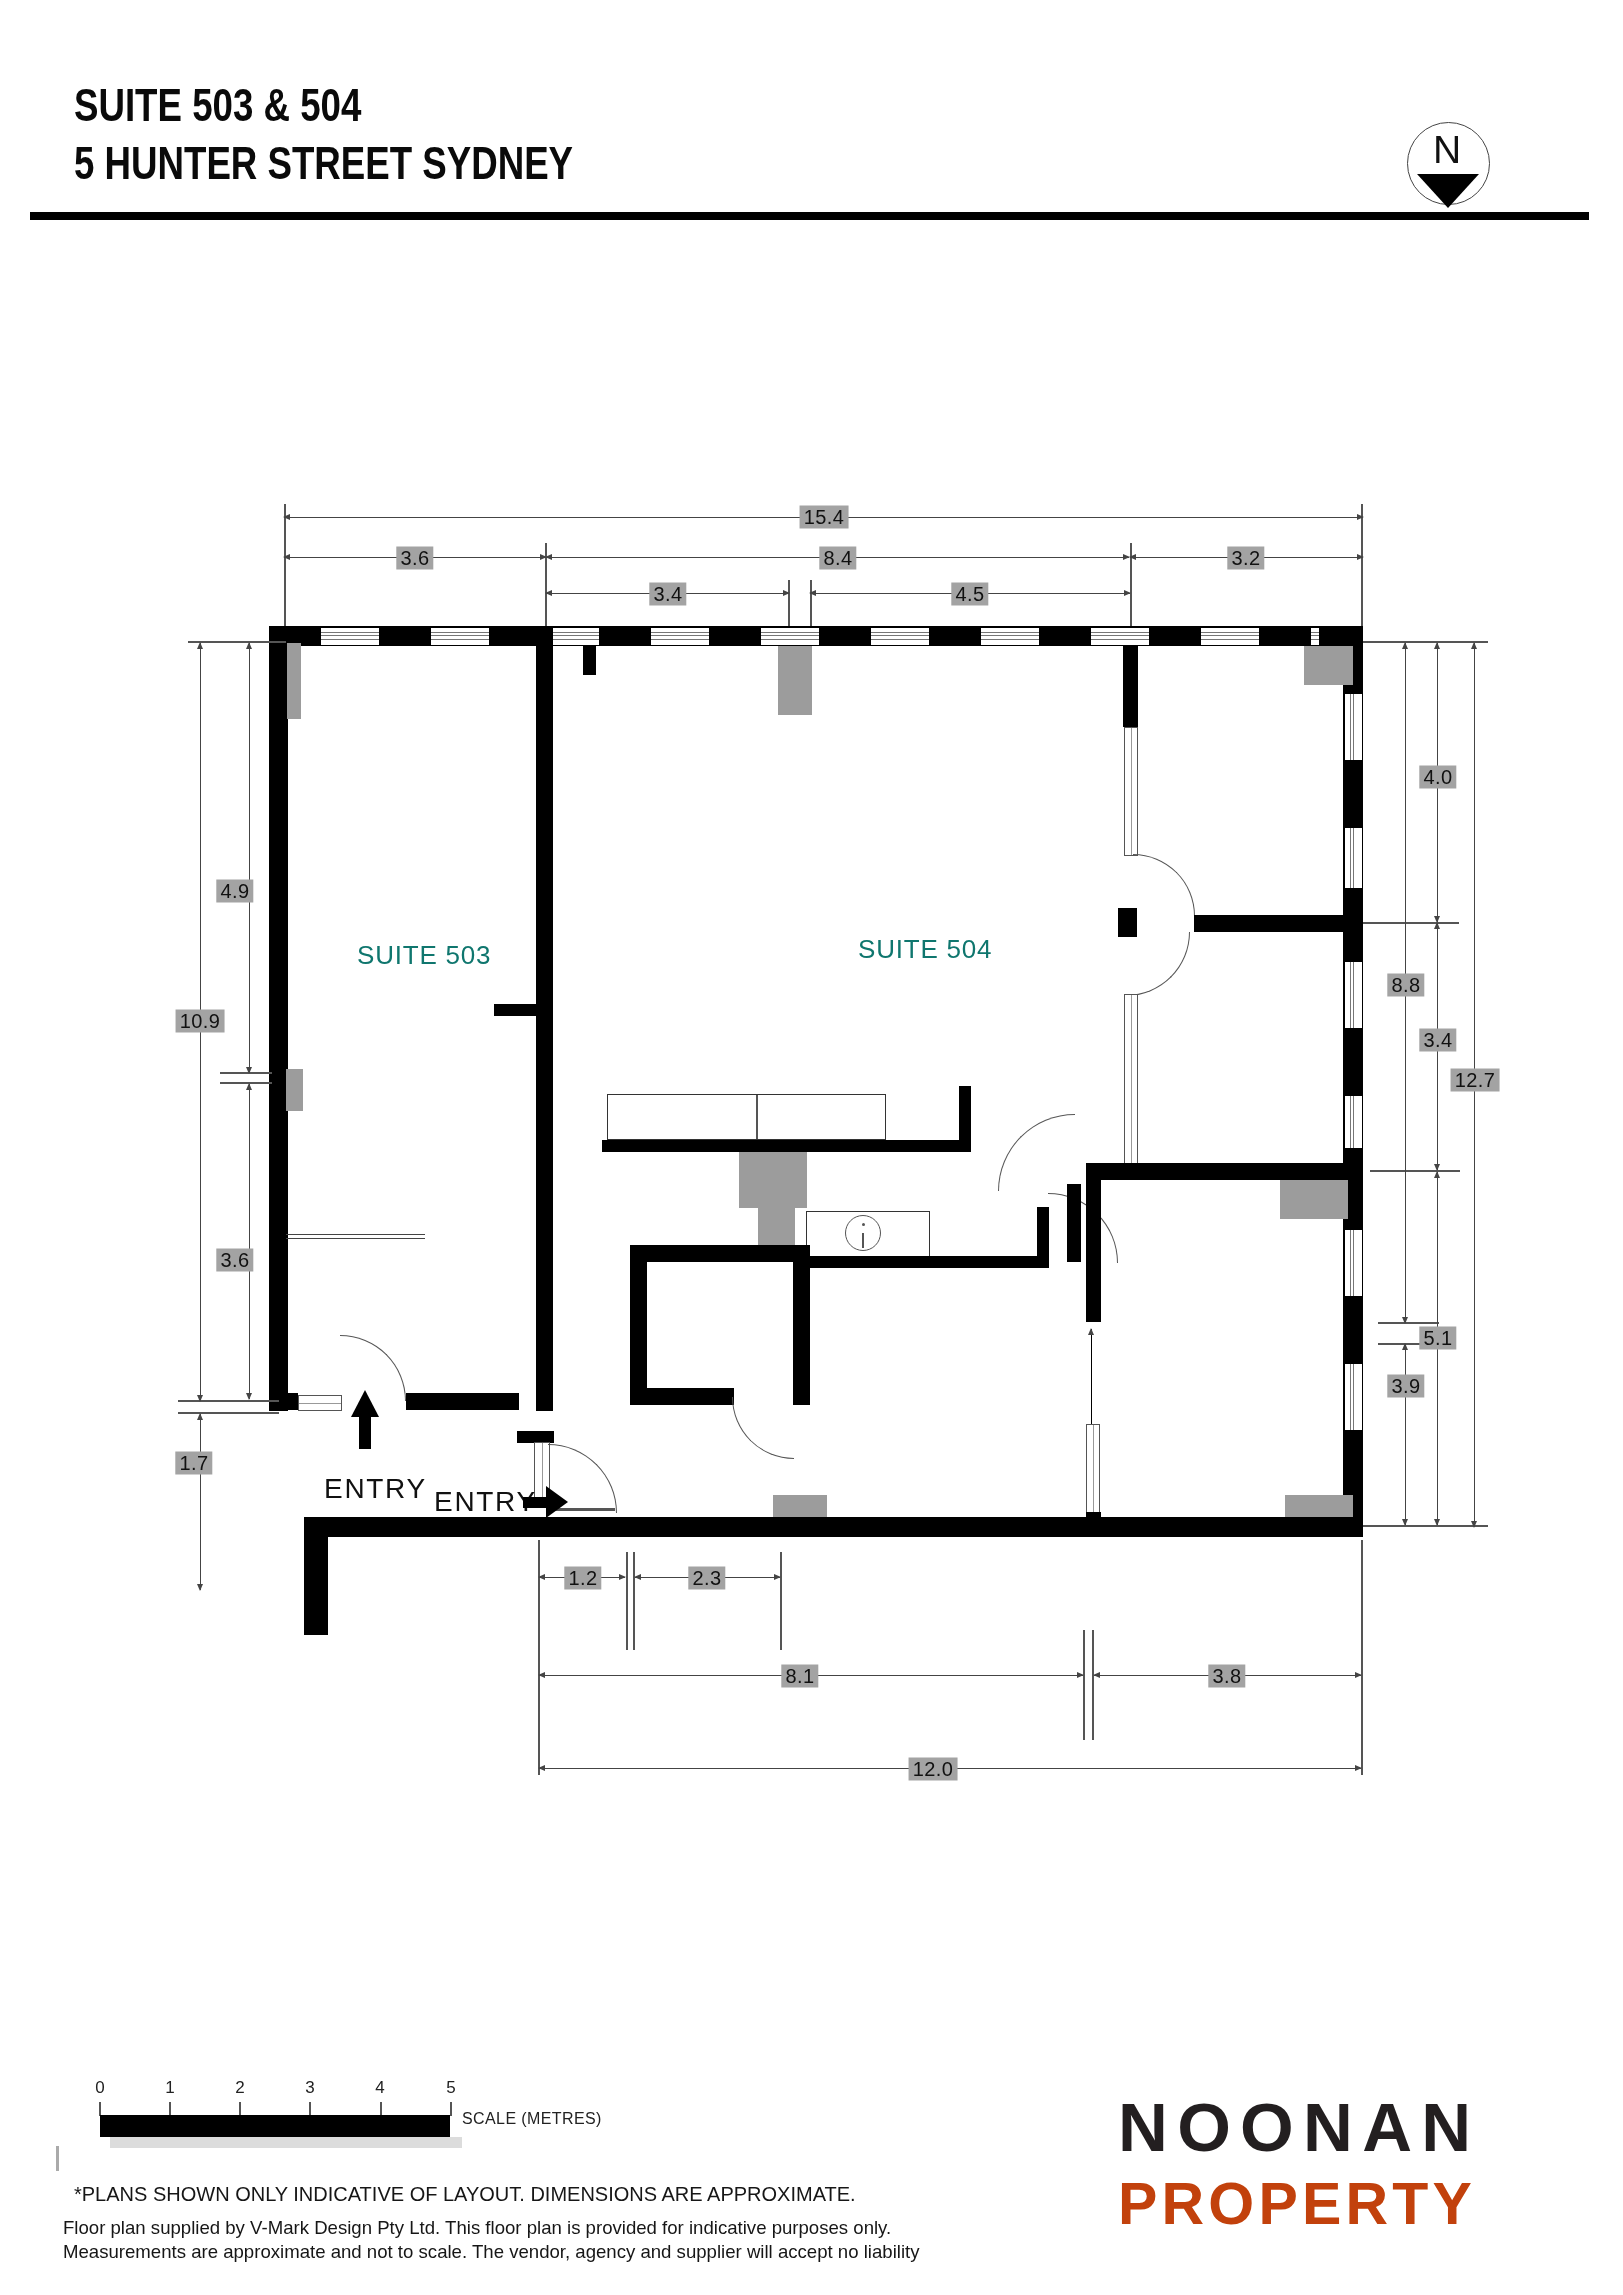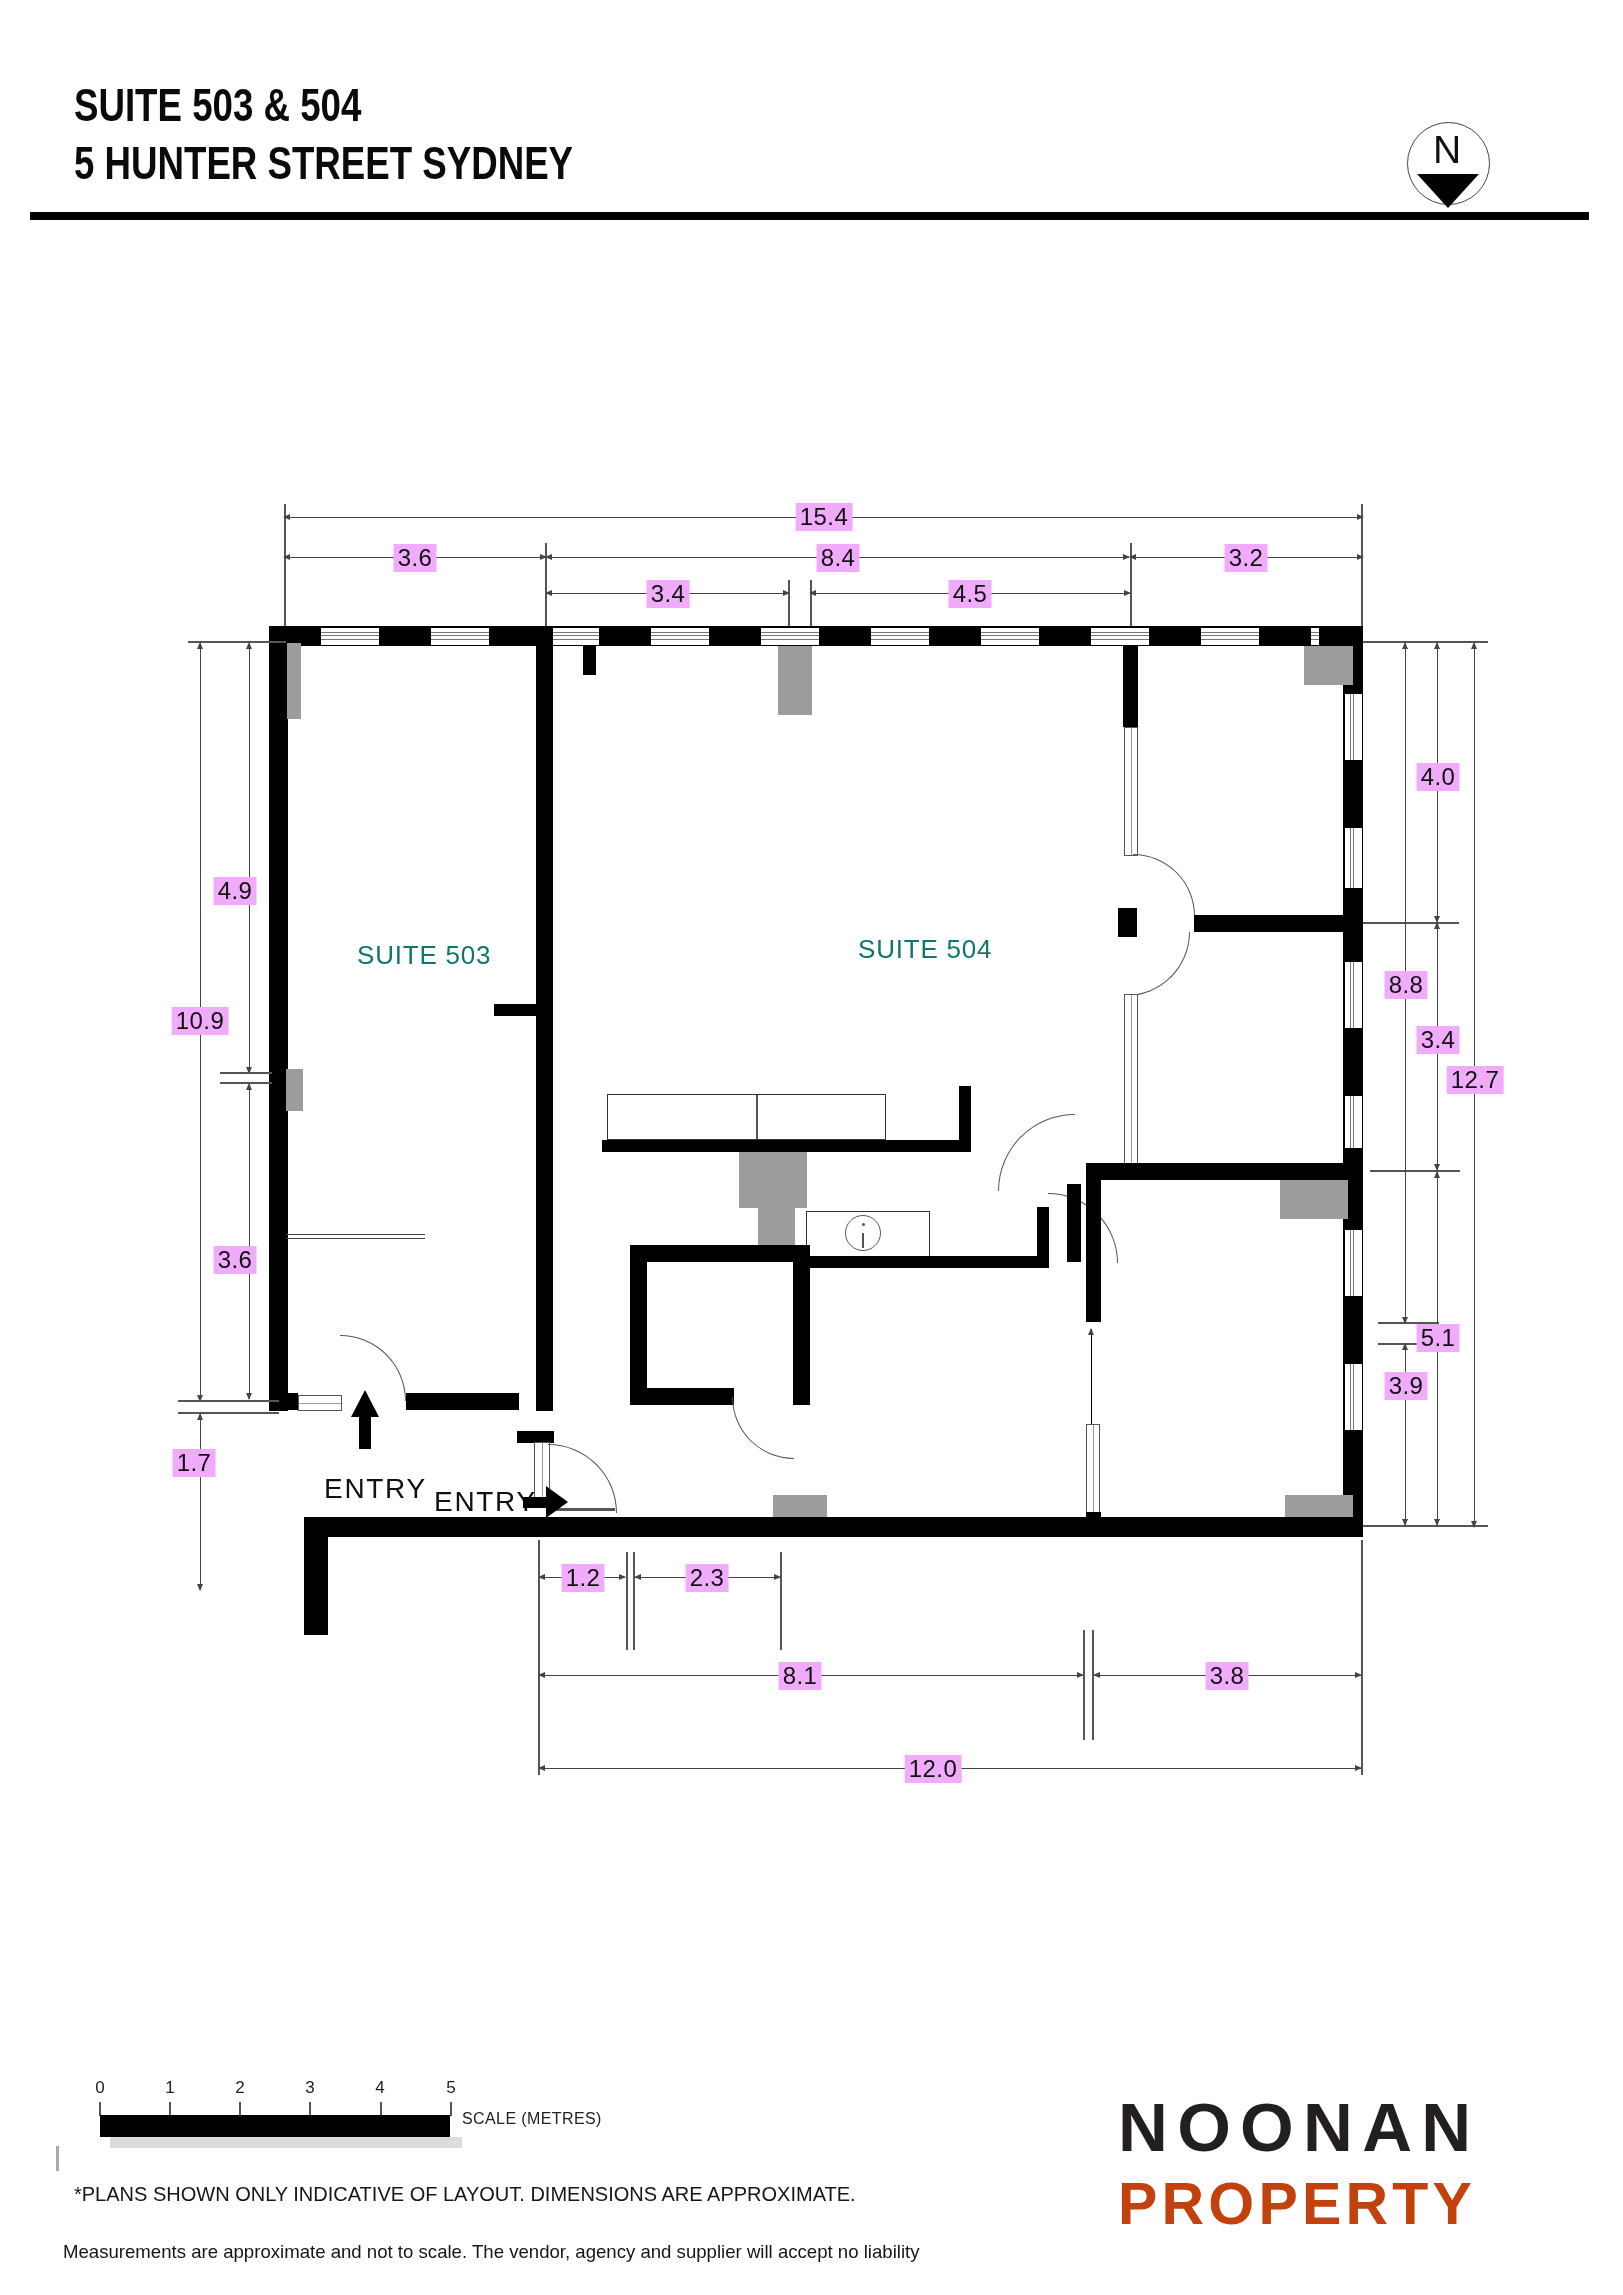--- a/index.html
+++ b/index.html
@@ -18,22 +18,22 @@
   .a-tr{border-top-width:1.7px;border-right-width:1.7px;border-top-right-radius:100%}
   .a-tl{border-top-width:1.7px;border-left-width:1.7px;border-top-left-radius:100%}
   .a-br{border-bottom-width:1.7px;border-right-width:1.7px;border-bottom-right-radius:100%}
   .a-bl{border-bottom-width:1.7px;border-left-width:1.7px;border-bottom-left-radius:100%}
   .dh{position:absolute;height:0;border-top:1.7px solid #444}
   .dh::before{content:"";position:absolute;left:-0.8px;top:-4.2px;border-top:3.4px solid transparent;border-bottom:3.4px solid transparent;border-right:7.6px solid #444}
   .dh::after{content:"";position:absolute;right:-0.8px;top:-4.2px;border-top:3.4px solid transparent;border-bottom:3.4px solid transparent;border-left:7.6px solid #444}
   .dv{position:absolute;width:0;border-left:1.7px solid #444}
   .dv::before{content:"";position:absolute;top:-0.8px;left:-4.2px;border-left:3.4px solid transparent;border-right:3.4px solid transparent;border-bottom:7.6px solid #444}
   .dv::after{content:"";position:absolute;bottom:-0.8px;left:-4.2px;border-left:3.4px solid transparent;border-right:3.4px solid transparent;border-top:7.6px solid #444}
-  .lab{position:absolute;transform:translate(-50%,-50%);background:#f0abfc;padding:0 4.2px;
-       font-size:24px;color:#111;letter-spacing:0.4px;white-space:nowrap}
+  .lab{position:absolute;transform:translate(-50%,-50%);background:#a3a3a3;padding:0 4.2px;
+       font-size:20px;color:#111;letter-spacing:0.4px;white-space:nowrap}
   .room-label{position:absolute;font-size:26px;letter-spacing:0.8px;color:#0f766e;white-space:nowrap}
   .entry-label{position:absolute;font-size:28px;letter-spacing:1.7px;color:#111;white-space:nowrap}
   .title{position:absolute;left:74px;font-weight:700;font-size:47px;line-height:1;
          transform:scaleX(.78);transform-origin:left center;white-space:nowrap;color:#0a0a0a}
   .tick-num{position:absolute;transform:translateX(-50%);font-size:17px;color:#222}
   .foot{position:absolute;font-size:18.6px;color:#161616;white-space:nowrap}
 </style>
 </head>
 <body>
 
@@ -217,19 +217,20 @@
   <div class="x" style="left:239px;top:2102px;width:1.7px;height:13.5px"></div>
   <div class="x" style="left:309px;top:2102px;width:1.7px;height:13.5px"></div>
   <div class="x" style="left:380px;top:2102px;width:1.7px;height:13.5px"></div>
   <div class="x" style="left:450px;top:2102px;width:1.7px;height:13.5px"></div>
   <div class="w" style="left:100px;top:2115px;width:350px;height:22px"></div>
   <div class="abs" style="left:110px;top:2137px;width:352px;height:11px;background:#dcdcdc"></div>
   <div class="abs" style="left:462px;top:2110px;font-size:16px;color:#222;letter-spacing:0.4px">SCALE (METRES)</div>
   <div class="abs" style="left:56px;top:2146px;width:2.5px;height:25px;background:#aaa"></div>
 
   <div class="foot" style="left:74px;top:2183px;font-size:20px">*PLANS SHOWN ONLY INDICATIVE OF LAYOUT. DIMENSIONS ARE APPROXIMATE.</div>
+  <div class="foot" style="left:63px;top:2217px">Floor plan supplied by V-Mark Design Pty Ltd. This floor plan is provided for indicative purposes only.</div>
   <div class="foot" style="left:63px;top:2241px">Measurements are approximate and not to scale. The vendor, agency and supplier will accept no liability</div>
 
   <div class="abs" style="left:1118px;top:2093px;font-size:69px;font-weight:700;letter-spacing:9.3px;color:#231f20;line-height:1">NOONAN</div>
   <div class="abs" style="left:1118px;top:2175px;font-size:59px;font-weight:800;letter-spacing:4.2px;color:#c2410c;line-height:1">PROPERTY</div>
 
 </div>
 
 
 </body></html>

